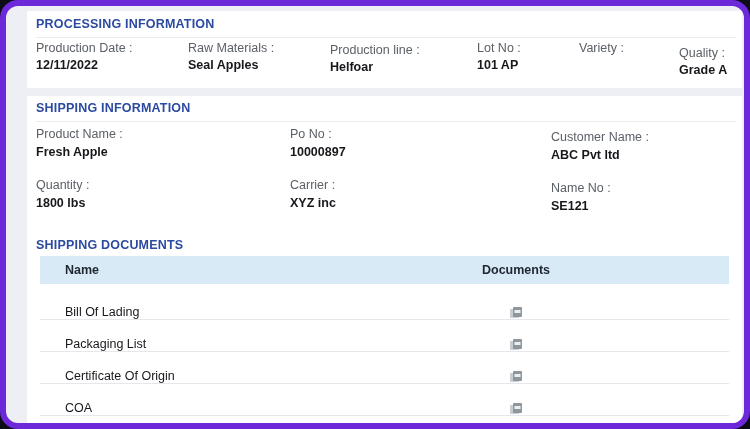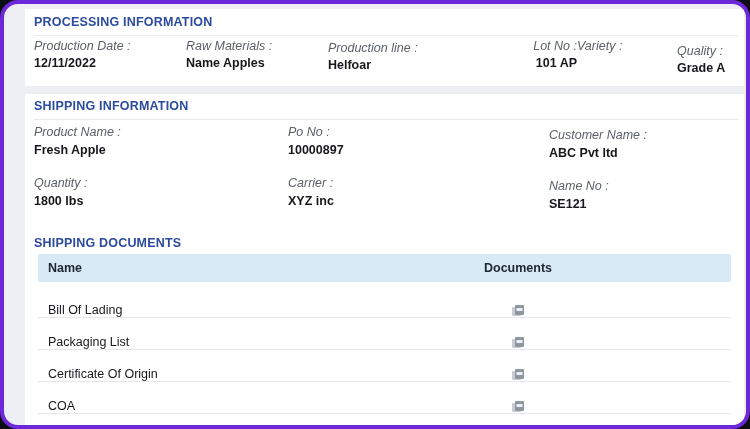--- a/index.html
+++ b/index.html
@@ -1,61 +1,61 @@
 <!DOCTYPE html>
 <html><head>
 <meta charset="utf-8">
 <style>
   * { margin:0; padding:0; box-sizing:border-box; }
   html,body { width:750px; height:429px; background:#0c0d17; overflow:hidden; }
   body { font-family:"Liberation Sans","DejaVu Sans",sans-serif; }
 
   .frame {
     position:absolute; inset:0; width:750px; height:429px;
-    border-radius:18px; background:#edeff4; border:4px solid #6d28d9;
+    border-radius:18px; background:#edeff4; border:6px solid #6d28d9;
     overflow:hidden;
   }
 
   .card {
     position:absolute; left:21px; right:2px; background:#ffffff; padding-left:9px; padding-right:6px;
   }
   .card-processing { top:5px;  height:77px;  padding-top:6px; }
   .card-shipping   { top:90px; height:154px; padding-top:5px; }
   .card-documents  { top:227px; bottom:0;    padding-top:5px; }
 
   .section-title {
     color:#2b4aa0; font-size:12.5px; font-weight:700; letter-spacing:.2px; line-height:15px;
   }
   .title-underline { border-bottom:1px solid #e9ebef; padding-bottom:5px; }
 
-  .label { color:#5b6067; font-size:12.5px; line-height:15px;font-style:italic; }
+  .label { color:#5b6067; font-size:12.5px; line-height:15px; }
   .value { color:#17181c; font-size:12.5px; font-weight:700; line-height:15px; }
 
   
   .proc-row { display:flex; margin-top:3px; }
   .proc-col .value { margin-top:2px; }
   .proc-col:nth-child(1){ width:152px; }
   .proc-col:nth-child(2){ width:142px; }
   .proc-col:nth-child(3){ width:147px; padding-top:2px; }
-  .proc-col:nth-child(4){ width:102px;text-align:right; }
+  .proc-col:nth-child(4){ width:102px; }
   .proc-col:nth-child(5){ width:100px; }
   .proc-col:nth-child(6){ flex:1; padding-top:5px; }
 
   
   .ship-grid { display:grid; grid-template-columns:254px 261px 1fr; margin-top:5px; }
   .ship-cell .value { margin-top:3px; }
   .ship-cell { margin-bottom:15px; }
   .ship-col3 { padding-top:3px; }
 
   
   .doc-table { margin:3px 7px 0 4px; }
   .doc-head {
     display:flex; align-items:center; height:28px; background:#d9eaf7;
   }
-  .doc-head .cell-name, .doc-row .cell-name { flex:1; padding-left:10px; }
+  .doc-head .cell-name, .doc-row .cell-name { flex:1; padding-left:25px; }
   .cell-docs { width:247px; }
   .doc-head .cell { color:#1f2630; font-size:12.5px; font-weight:700; }
   .doc-row {
     display:flex; align-items:flex-end; height:32px; border-bottom:1px solid #e5e7ea;
   }
   .doc-row.first { margin-top:4px; }
   .doc-row .cell-name { color:#17181c; font-size:12.5px; }
   .doc-row .cell-docs { display:flex; }
   .file-icon { margin-left:27px; cursor:pointer; display:inline-flex; }
 </style>
@@ -68,21 +68,21 @@
     <div class="title-underline">
       <div class="section-title">PROCESSING INFORMATION</div>
     </div>
     <div class="proc-row">
       <div class="proc-col">
         <div class="label">Production Date :</div>
         <div class="value">12/11/2022</div>
       </div>
       <div class="proc-col">
         <div class="label">Raw Materials :</div>
-        <div class="value">Name Apples</div>
+        <div class="value">Seal Apples</div>
       </div>
       <div class="proc-col">
         <div class="label">Production line :</div>
         <div class="value">Helfoar</div>
       </div>
       <div class="proc-col">
         <div class="label">Lot No :</div>
         <div class="value">101 AP</div>
       </div>
       <div class="proc-col">

